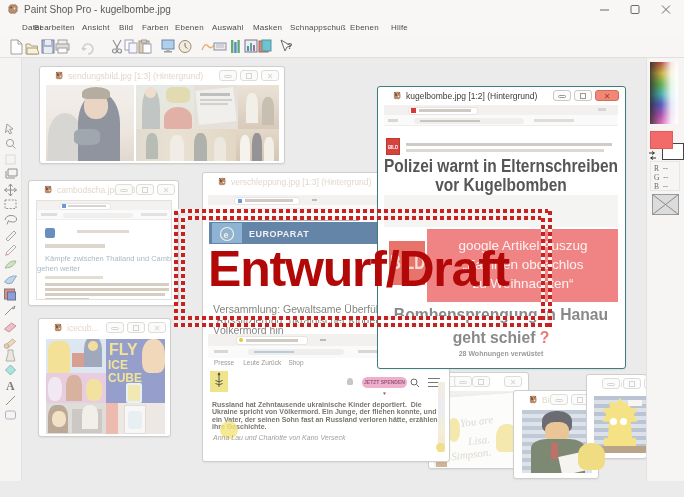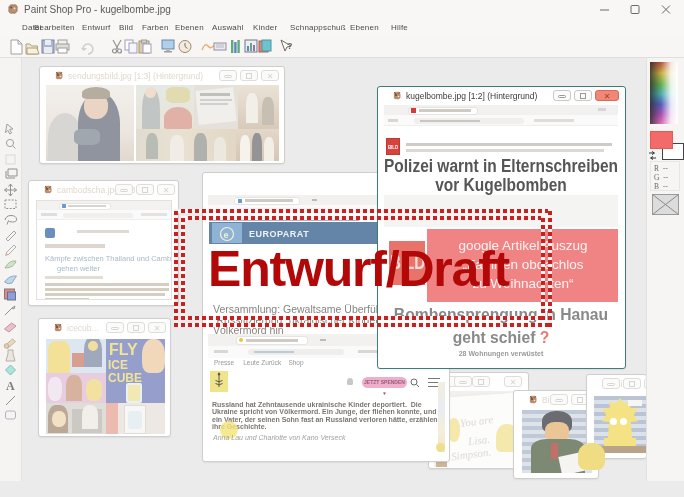--- a/index.html
+++ b/index.html
@@ -49,26 +49,26 @@
     <svg class="abs" style="left:596px;top:4px" width="80" height="11" viewBox="0 0 80 11">
       <line x1="4" y1="6" x2="13" y2="6" stroke="#6a6a6a" stroke-width="1"></line>
       <rect x="35" y="1.5" width="8" height="8" fill="none" stroke="#6a6a6a" stroke-width="1" rx="1"></rect>
       <path d="M66 1.5 L74 9.5 M74 1.5 L66 9.5" stroke="#6a6a6a" stroke-width="1"></path>
     </svg>
   </div>
 
   <div id="menubar">
     <span class="mi" style="left:22px">Datei</span>
     <span class="mi" style="left:34px">Bearbeiten</span>
-    <span class="mi" style="left:82px">Entwurf</span>
+    <span class="mi" style="left:82px">Ansicht</span>
     <span class="mi" style="left:119px">Bild</span>
     <span class="mi" style="left:142px">Farben</span>
     <span class="mi" style="left:175px">Ebenen</span>
     <span class="mi" style="left:212px">Auswahl</span>
-    <span class="mi" style="left:253px">Kinder</span>
+    <span class="mi" style="left:253px">Masken</span>
     <span class="mi" style="left:290px">Schnappschuß</span>
     <span class="mi" style="left:350px">Ebenen</span>
     <span class="mi" style="left:391px">Hilfe</span>
   </div>
 
   <div id="toolbar">
     <svg class="abs" style="left:0;top:2px" width="684" height="18" viewBox="0 0 684 18" opacity="0.8">
 
       <g transform="translate(10,1)">
           <path d="M1 0 h7 l4 4 v10 h-11 z" fill="#fff" stroke="#8c8c8c"></path>
@@ -279,21 +279,21 @@
       </div>
       <div class="abs" style="left:0;top:9px;width:136px;height:10px;background:#fbfafa;border-bottom:1px solid #eee">
         <div class="abs" style="left:26px;top:2.5px;width:70px;height:5px;background:#f1efee;border-radius:3px"></div>
         <div class="abs" style="left:4px;top:3px;width:16px;height:3px;background:#e0dedc"></div>
         <div class="abs" style="left:104px;top:3px;width:26px;height:3px;background:#e4e2e0"></div>
       </div>
       <div class="abs" style="left:8px;top:27px;width:10px;height:10px;background:#6a8ec0;border-radius:2px"></div>
       <div class="abs" style="left:40px;top:29px;width:52px;height:3px;background:#ded9d4"></div>
       <div class="abs" style="left:8px;top:43px;width:60px;height:3.5px;background:#dcd6ce"></div>
       <div class="abs" style="left:8px;top:53px;width:130px;height:9px;font-size:7.5px;color:#a8bac8;white-space:nowrap">Kämpfe zwischen Thailand und Cambods</div>
-      <div class="abs" style="left:20px;top:63px;width:126px;height:9px;font-size:7.5px;color:#a8bac8">gehen weiter</div>
+      <div class="abs" style="left:0;top:63px;width:126px;height:9px;font-size:7.5px;color:#a8bac8">gehen weiter</div>
       <div class="abs" style="left:8px;top:75px;width:58px;height:3px;background:#e4ddd4"></div>
       <div class="abs" style="left:8px;top:82px;width:124px;height:2.5px;background:#d6cec3"></div>
       <div class="abs" style="left:8px;top:87px;width:124px;height:2.5px;background:#d6cec3"></div>
       <div class="abs" style="left:8px;top:92px;width:120px;height:2.5px;background:#d6cec3"></div>
       <div class="abs" style="left:8px;top:97px;width:44px;height:2.5px;background:#d6cec3"></div>
     </div>
   </div>
 
   <div class="win" style="left:38px;top:318px;width:133px;height:119px">
     <div class="wt">
@@ -433,20 +433,29 @@
       <div class="abs" style="left:10px;top:42px;width:32px;height:10px;background:#f0d44a"></div>
       <div class="abs" style="left:0px;top:50px;width:52px;height:7px;background:#9a7a52"></div>
       <div class="abs" style="left:34px;top:4px;width:14px;height:6px;background:#f4f2ee"></div>
       <div class="wash" style="background:rgba(255,255,255,0.32)"></div>
     </div>
   </div>
 
   <div class="abs" style="left:578px;top:443px;width:27px;height:27px;background:#f0dc82;border-radius:45% 45% 30% 30%;z-index:5"></div>
 
   <div class="win" style="left:202px;top:172px;width:248px;height:290px">
+    <div class="wt">
+      <svg class="wic" viewBox="0 0 10 10">
+          <path d="M2 6 C1 3 3 1 5 2 C7 1 9 3 8.5 6 C9 8 7 10 5 9 C3 10 1 8 2 6 Z" fill="#b98e6d"></path>
+          <path d="M2 2 L4 4 M8 2 L6.5 4" stroke="#7a4a32" stroke-width="0.8"></path>
+          <circle cx="4" cy="5" r="0.9" fill="#6d3a2a"></circle>
+          <circle cx="6.5" cy="6.5" r="0.8" fill="#fff" opacity="0.8"></circle>
+        </svg>
+      <span class="wtx">verschleppung.jpg [1:3] (Hintergrund)</span>
+    </div>
     <div class="photo" style="left:5px;top:17px;width:237px;height:268px">
 
       <div class="abs" style="left:0;top:5px;width:237px;height:10px;background:#f2f1f0">
         <div class="abs" style="left:26px;top:1.5px;width:66px;height:8px;background:#fff;border:1px solid #e6e4e2;border-radius:3px"></div>
         <div class="abs" style="left:30px;top:3.5px;width:4px;height:4px;background:#6a9ad8"></div>
         <div class="abs" style="left:37px;top:4px;width:48px;height:2.5px;background:#cfcac4"></div>
         <div class="abs" style="left:104px;top:4px;width:5px;height:1.5px;background:#bbb"></div>
       </div>
       <div class="abs" style="left:0;top:15px;width:237px;height:9px;background:#fbfafa">
         <div class="abs" style="left:30px;top:2.5px;width:90px;height:4px;background:#f0eeec;border-radius:2px"></div>

